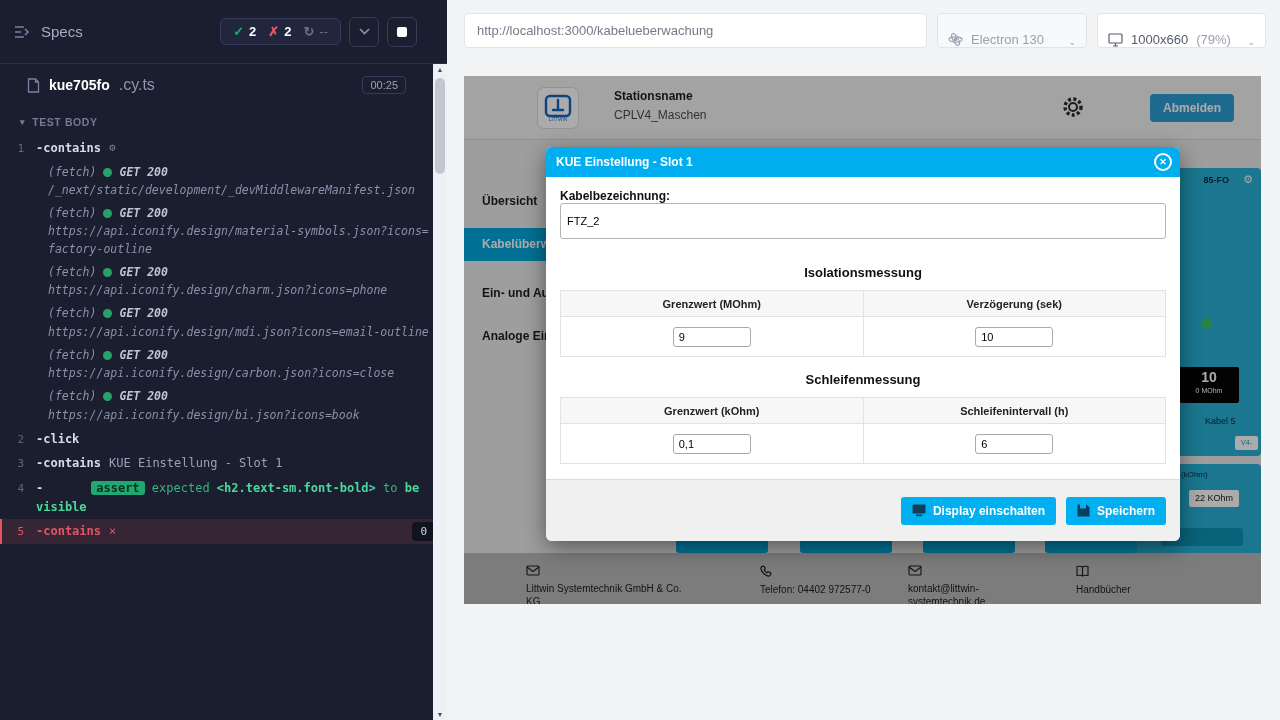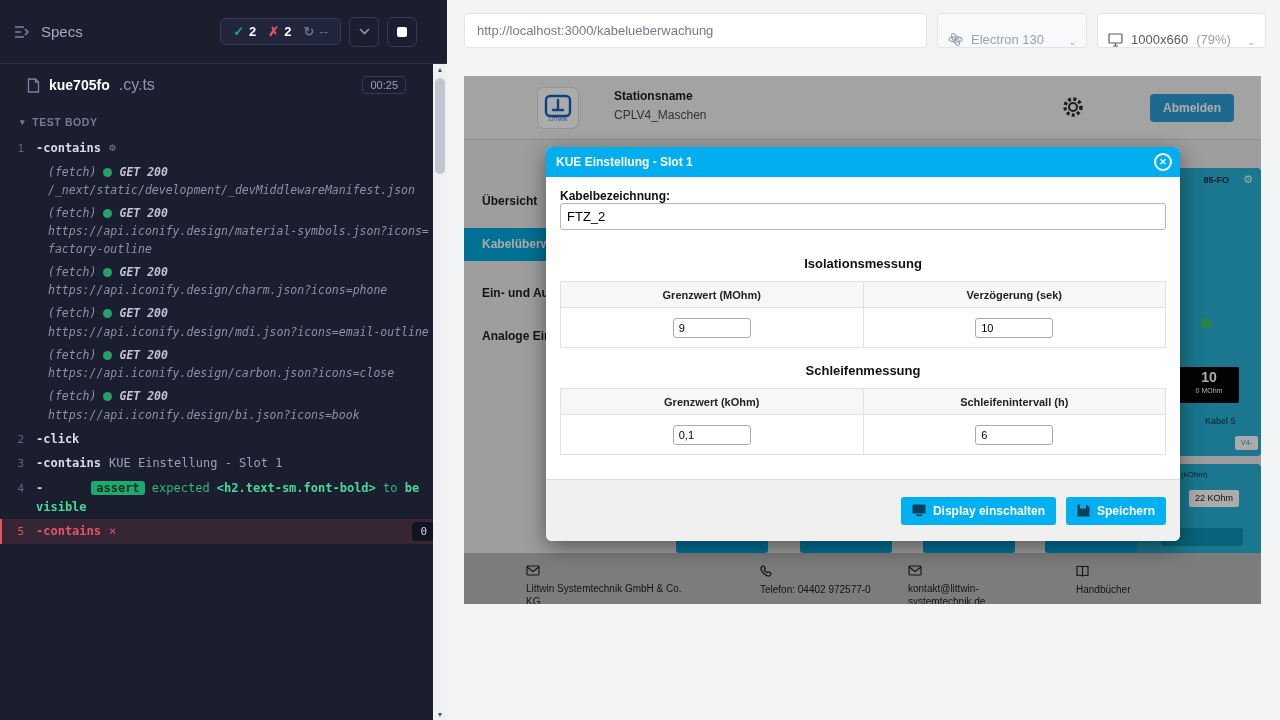--- a/index.html
+++ b/index.html
@@ -128,21 +128,21 @@
     height:30px; background:#00aeef; border-radius:6px 6px 0 0; display:flex; align-items:center;
     padding:0 8px 0 10px; color:#fff;
   }
   .modal-title { font-size:12px; font-weight:bold; }
   .modal-close {
     margin-left:auto; width:18px; height:18px; border:2px solid #fff; border-radius:50%;
     color:#fff; font-size:9px; font-weight:bold; display:flex; align-items:center; justify-content:center;
   }
   .modal-body { padding:12px 14px 0; }
   .field-label { font-size:12px; font-weight:bold; color:#111; }
-  .name-input { width:100%; height:27px; border:1px solid #b5b5b5; border-radius:3px; font-size:13px; padding:0 6px; font-family:"Liberation Sans",sans-serif; }
+  .name-input { width:100%; height:36px; border:1px solid #b5b5b5; border-radius:3px; font-size:11px; padding:0 6px; font-family:"Liberation Sans",sans-serif; }
   .section-title { text-align:center; font-size:13px; font-weight:bold; color:#111; margin:26px 0 10px; }
   .section-title.second { margin-top:15px; }
   table.mtable { width:100%; border-collapse:collapse; }
   .mtable th { border:1px solid #e2e2e2; background:#f7f7f7; font-size:11px; font-weight:bold; color:#222; height:26px; }
   .mtable td { border:1px solid #e2e2e2; height:40px; text-align:center; }
   .cell-input { width:78px; height:20px; border:1px solid #a9a9a9; border-radius:3px; font-size:11px; padding:0 5px; font-family:"Liberation Sans",sans-serif; }
   .modal-footer {
     position:absolute; left:0; bottom:0; width:100%; height:62px; background:#f0f0f0;
     border-top:1px solid #dcdcdc; border-radius:0 0 6px 6px;
     display:flex; align-items:center; justify-content:flex-end; gap:10px; padding:0 14px;

